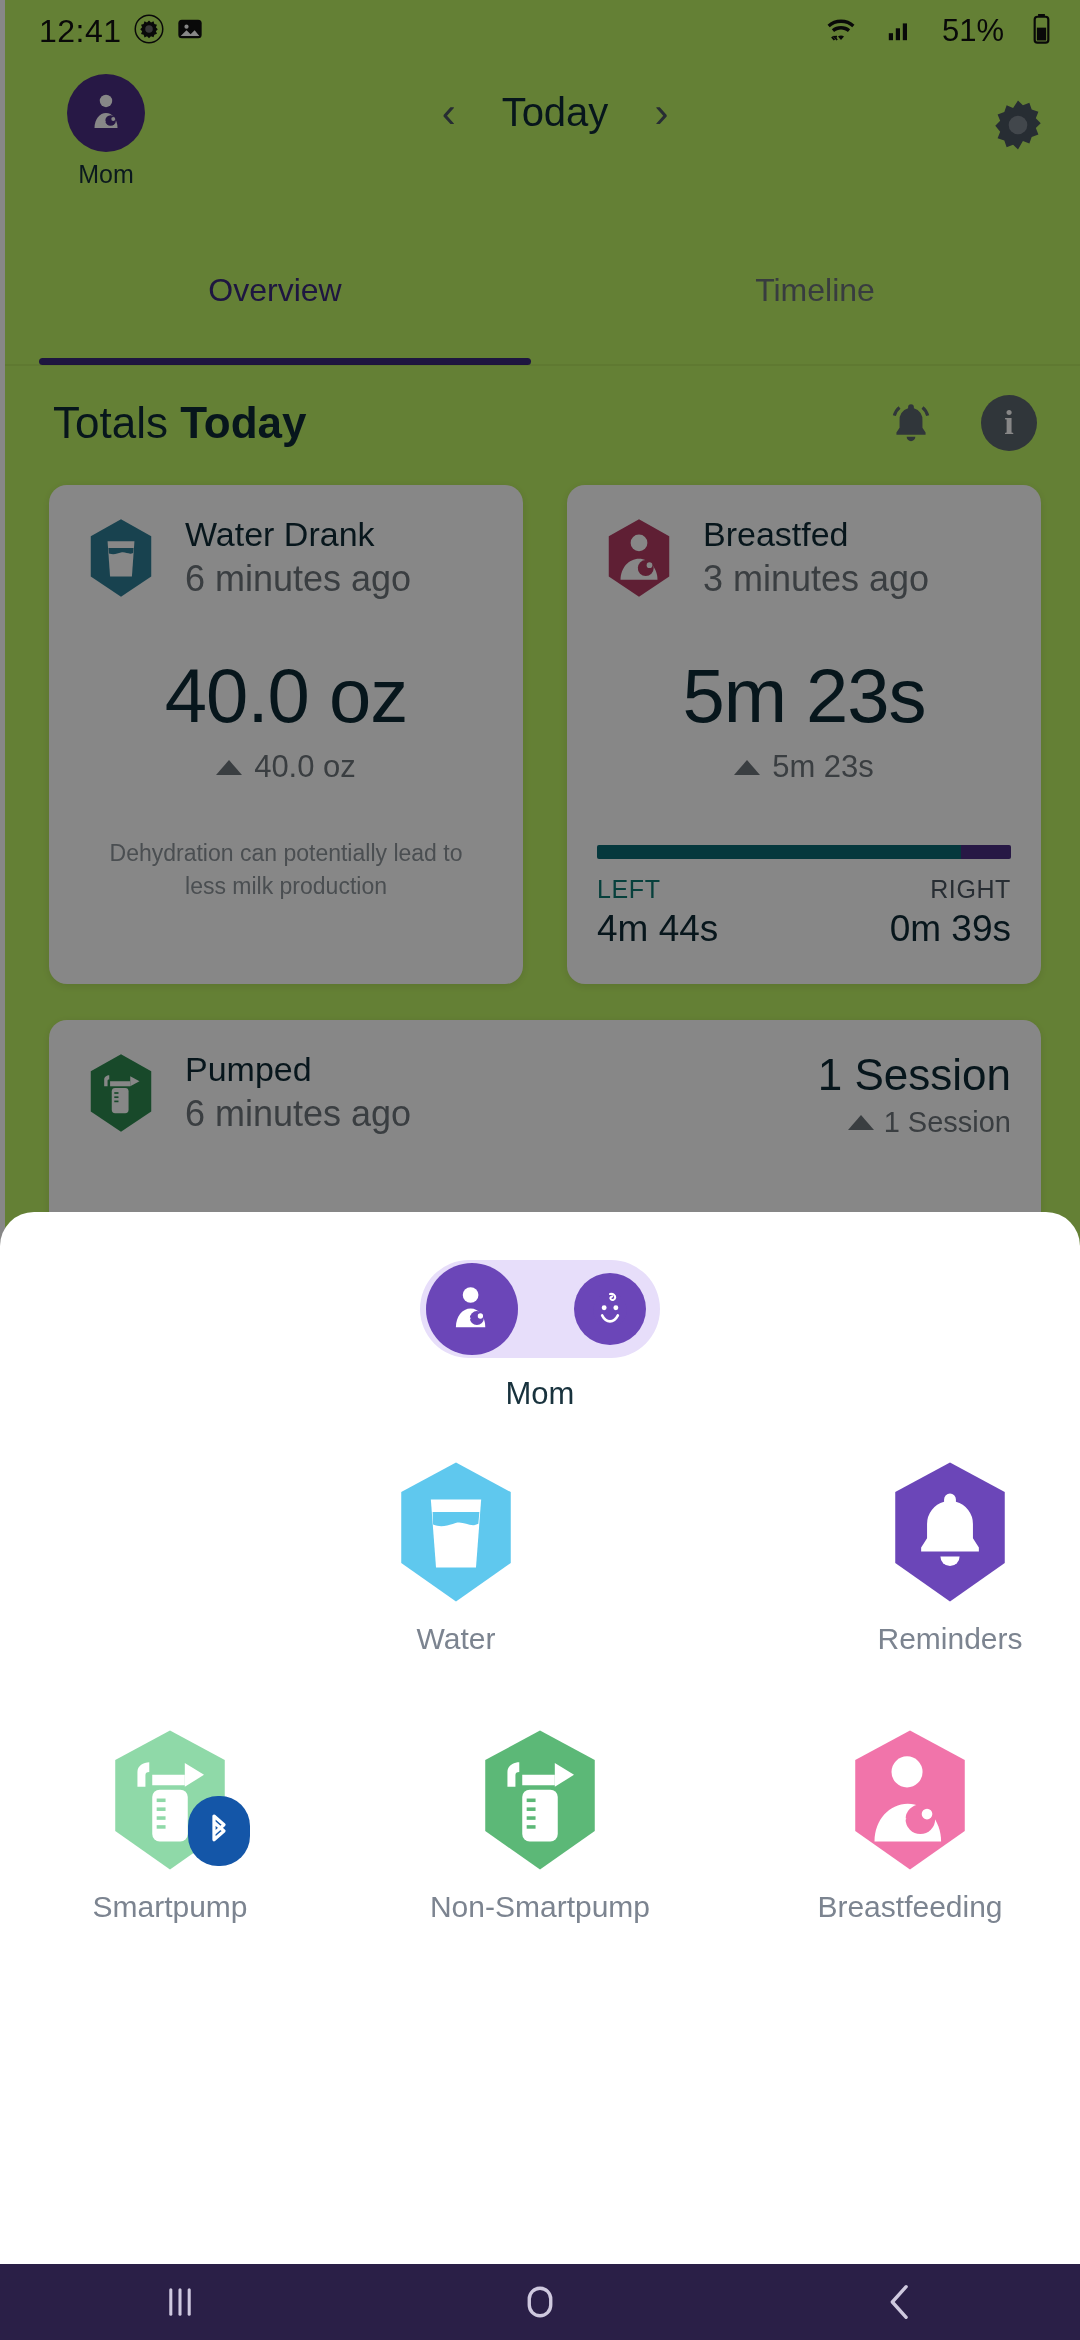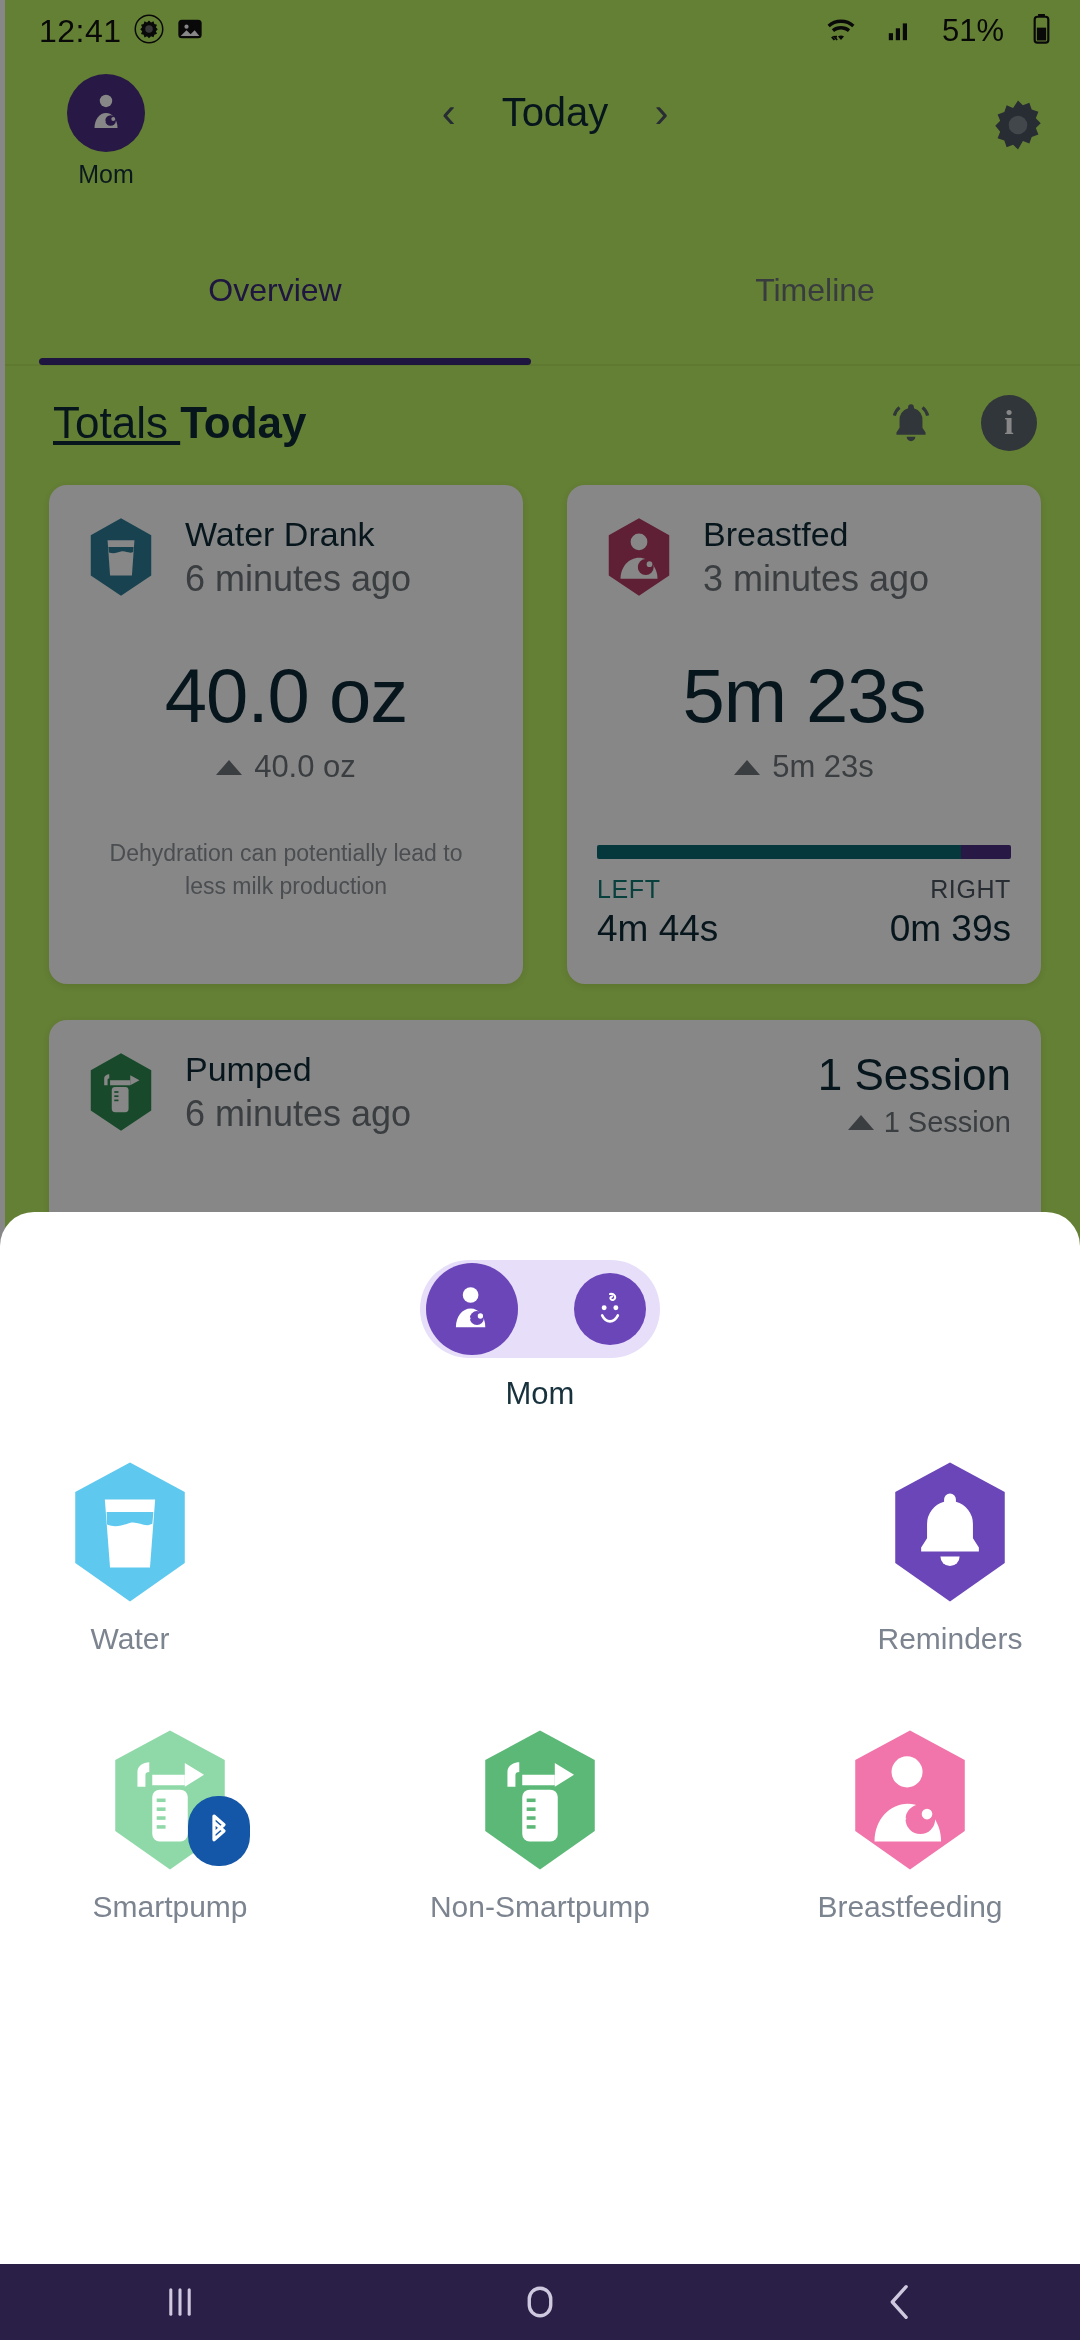--- a/index.html
+++ b/index.html
@@ -81,39 +81,39 @@
   }
   .tabline { position:absolute; left:0; top:364px; width:1080px; height:2px; background: rgba(0,0,0,0.05); }
 
   
   .totals-row {
     position: absolute; left: 0; top: 395px; width: 1080px;
     display: flex; align-items: center; padding: 0 48px;
   }
   .totals-title { font-size: 44px; color:#0f2a35; }
   .totals-title b { font-weight: 700; }
-  .totals-title i { font-style: normal; font-weight: 400; text-decoration: underline; }
+  .totals-title i { font-style: normal; font-weight: 400; }
   .totals-actions { margin-left:auto; display:flex; align-items:center; gap: 42px; }
   .round-icon {
     width: 56px; height: 56px; border-radius:50%;
     display:flex; align-items:center; justify-content:center;
   }
   .info-badge { background:#5c666e; color:#fff; font-size:34px; font-weight:700; font-family:"Liberation Serif", serif; }
 
   
   .cards { position: absolute; left: 0; top: 485px; width: 1080px; padding: 0 44px; }
   .card-row { display: flex; gap: 44px; }
   .card {
     background: #ffffff; border-radius: 18px;
     box-shadow: 0 2px 8px rgba(0,0,0,0.10);
     padding: 30px 30px 34px 30px;
   }
   .card.half { width: 478px; }
   .card.full { width: 992px; margin-top: 36px; }
-  .card-head { display: flex; align-items: flex-start; gap: 22px; }
+  .card-head { display: flex; align-items: flex-end; gap: 22px; }
   .hexicon { width: 84px; height: 84px; position: relative; flex: 0 0 auto; }
   .card-titles { display:flex; flex-direction: column; }
   .card-title { font-size: 34px; color: #0f2a35; }
   .card-sub { font-size: 36px; color: #6f767c; margin-top: 4px; }
 
   .card-value { text-align:center; font-size: 76px; color:#0f2a35; font-weight:400; margin-top: 52px; letter-spacing:-1px; }
   .card-delta { display:flex; align-items:center; justify-content:center; gap: 12px; margin-top: 10px; }
   .tri-up { width:0;height:0;border-left:13px solid transparent;border-right:13px solid transparent;border-bottom:15px solid #6f767c; }
   .card-delta span { font-size: 31px; color:#6f767c; }
   .card-tip { text-align:center; font-size: 23px; color:#8d949a; line-height: 1.42; margin-top: 52px; padding: 0 8px; }
@@ -163,21 +163,21 @@
   }
   .toggle-baby {
     width: 72px; height: 72px; border-radius:50%;
     background:#6B46B8; display:flex; align-items:center; justify-content:center;
     margin-right: 8px;
   }
   .toggle-label { font-size: 31px; color:#18323d; margin-top: 18px; }
 
   .grid { margin-top: 46px; }
   .grid-row { display:flex; }
-  .grid-row.two { justify-content: space-between; gap: 234px; }
+  .grid-row.two { justify-content: flex-end; gap: 234px; }
   .grid-row.three { justify-content: center; gap: 110px; margin-top: 70px; }
   .grid-item { width: 260px; display:flex; flex-direction:column; align-items:center; }
   .grid-icon { width: 148px; height: 148px; position:relative; }
   .grid-label { font-size: 30px; color:#7c8490; margin-top: 16px; white-space: nowrap; }
   .bt-badge {
     position:absolute; right: -6px; bottom: 8px;
     width: 62px; height: 70px; border-radius: 30px;
     background:#1456A8; display:flex; align-items:center; justify-content:center;
   }
 

